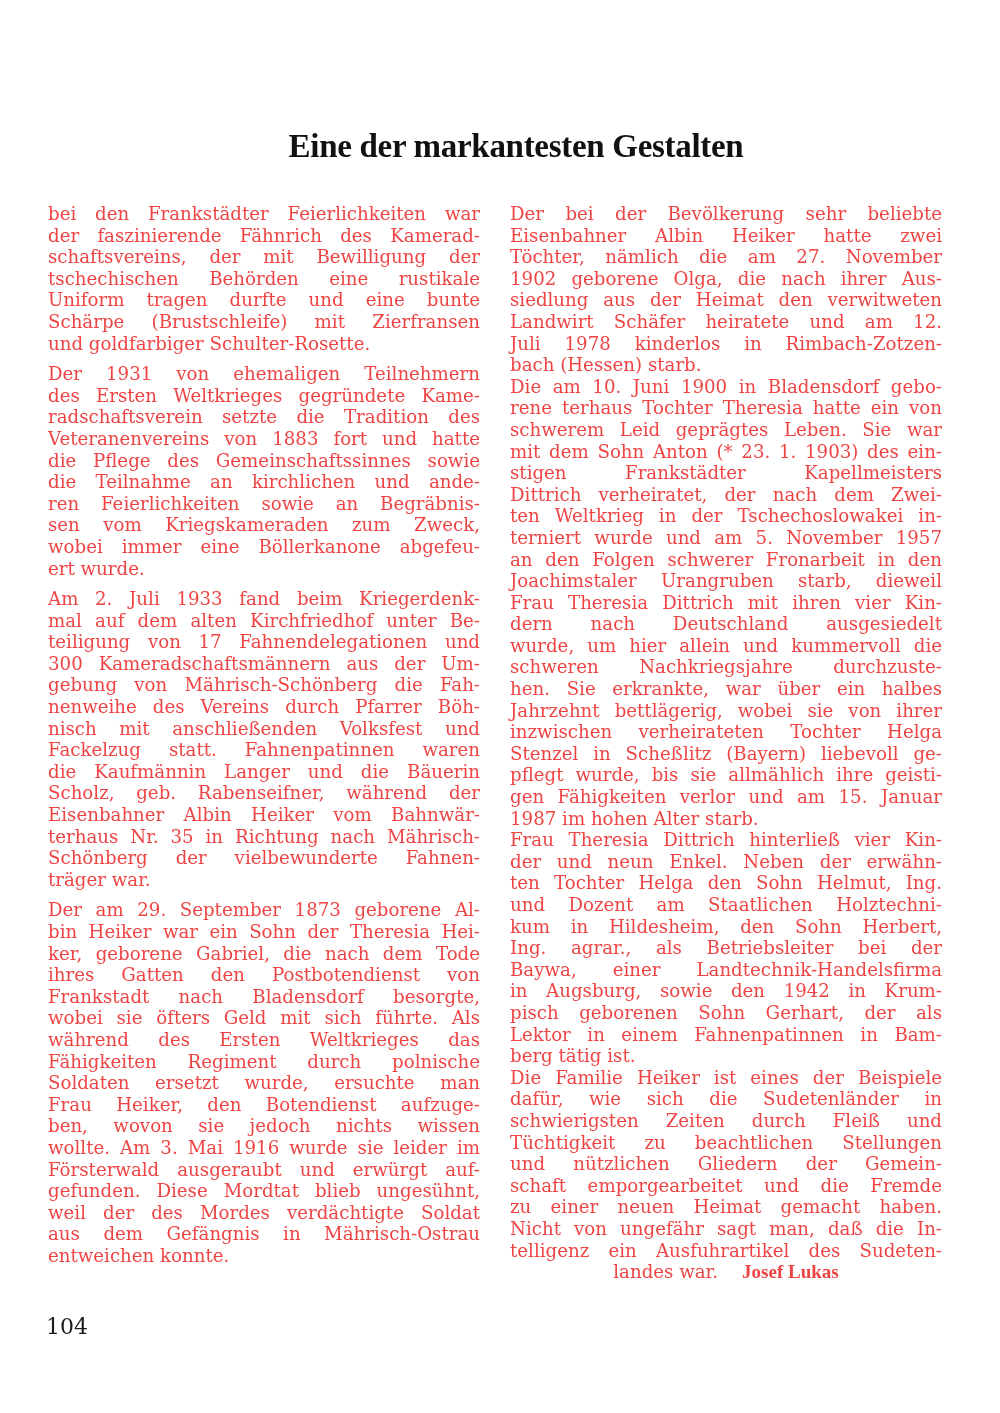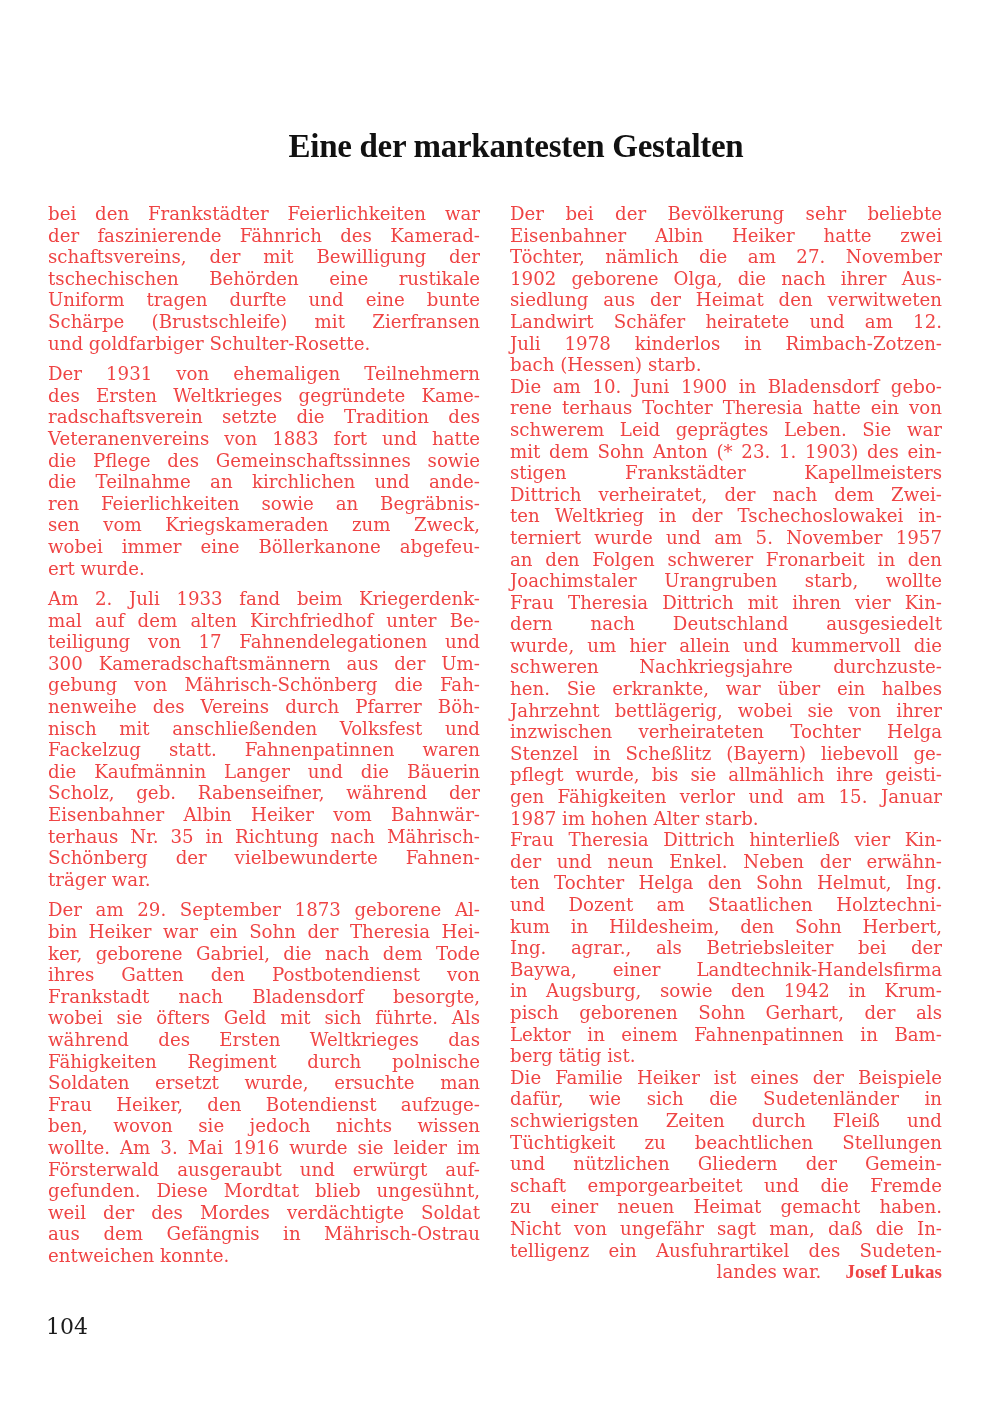--- a/index.html
+++ b/index.html
@@ -7,21 +7,21 @@
   .page { position: absolute; left: 0; top: 0; width: 1000px; height: 1413px; background: #fff; color: #1a1a1a; }
   .title { position: absolute; top: 112px; left: 0; width: 1000px; text-align: center;
     font-family: "Liberation Serif", serif; font-weight: bold; font-size: 33px; letter-spacing: -0.3px; color: #111; }
   .col { position: absolute; font-family: "DejaVu Serif", serif; font-size: 18.2px; color: #ef4444; }
   .col-left { left: 48px; width: 432px; top: 203px; }
   .col-right { left: 510px; width: 432px; top: 203px; }
   .para { margin: 0; }
   .line { display: block; height: 21.6px; line-height: 21.6px; white-space: nowrap; text-align: justify; text-align-last: justify; overflow: visible; }
   .line.last { text-align-last: left; }
   .gap { height: 9px; }
-  .signature-line { display: flex; justify-content: flex-end; height: 21.6px; line-height: 21.6px; gap: 24px; }
+  .signature-line { display: flex; justify-content: center; height: 21.6px; line-height: 21.6px; gap: 24px; }
   .signature { font-family: Liberation Serif, serif; font-weight: bold; font-size: 19px; }
   .page-number { position: absolute; left: 46px; top: 1314px; font-family: "DejaVu Serif", serif; font-size: 22px; color: #1c1c1c; }
 </style>
 </head>
 <body>
 
 <div class="page">
   <h1 class="title" style="margin:16px;">Eine der markantesten Gestalten</h1>
 
   <div class="col col-left" id="col-left">
@@ -99,21 +99,21 @@
       <div class="para">
         <span class="line">Die am 10. Juni 1900 in Bladensdorf gebo-</span>
         <span class="line">rene terhaus Tochter Theresia hatte ein von</span>
         <span class="line">schwerem Leid geprägtes Leben. Sie war</span>
         <span class="line">mit dem Sohn Anton (* 23. 1. 1903) des ein-</span>
         <span class="line">stigen Frankstädter Kapellmeisters</span>
         <span class="line">Dittrich verheiratet, der nach dem Zwei-</span>
         <span class="line">ten Weltkrieg in der Tschechoslowakei in-</span>
         <span class="line">terniert wurde und am 5. November 1957</span>
         <span class="line">an den Folgen schwerer Fronarbeit in den</span>
-        <span class="line">Joachimstaler Urangruben starb, wollte</span>
+        <span class="line">Joachimstaler Urangruben starb, dieweil</span>
         <span class="line">Frau Theresia Dittrich mit ihren vier Kin-</span>
         <span class="line">dern nach Deutschland ausgesiedelt</span>
         <span class="line">wurde, um hier allein und kummervoll die</span>
         <span class="line">schweren Nachkriegsjahre durchzuste-</span>
         <span class="line">hen. Sie erkrankte, war über ein halbes</span>
         <span class="line">Jahrzehnt bettlägerig, wobei sie von ihrer</span>
         <span class="line">inzwischen verheirateten Tochter Helga</span>
         <span class="line">Stenzel in Scheßlitz (Bayern) liebevoll ge-</span>
         <span class="line">pflegt wurde, bis sie allmählich ihre geisti-</span>
         <span class="line">gen Fähigkeiten verlor und am 15. Januar</span>

